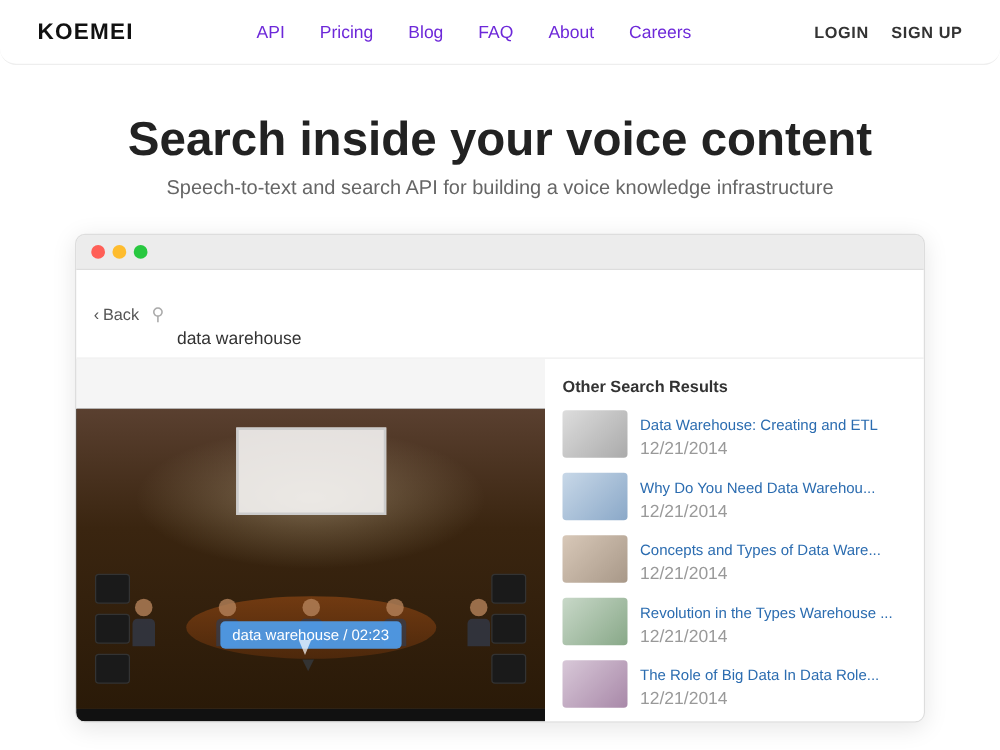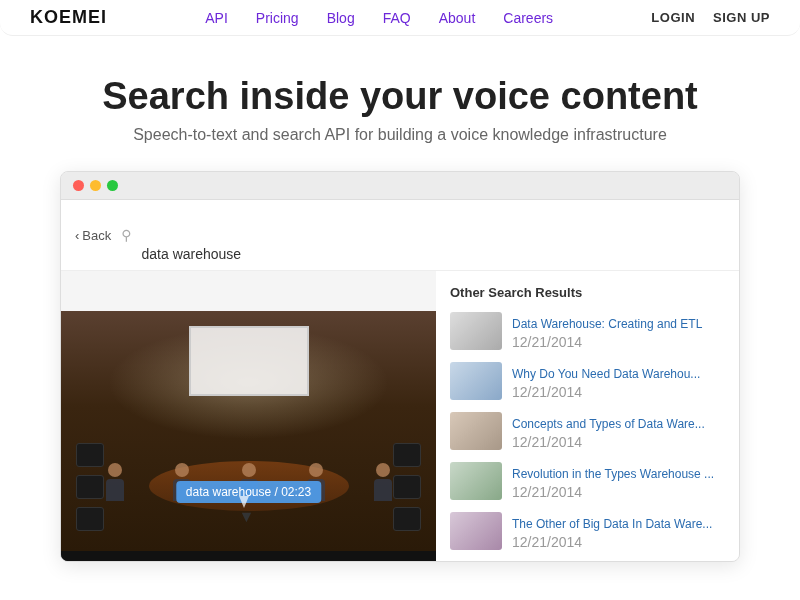--- a/index.html
+++ b/index.html
@@ -4,21 +4,21 @@
   <style>
     * { margin: 0; padding: 0; box-sizing: border-box; }
     body { font-family: -apple-system, BlinkMacSystemFont, 'Segoe UI', sans-serif; background: #fff; color: #333; width: 800px; height: 600px; overflow: hidden; }
 
     
     .navbar {
       display: flex;
       align-items: center;
       justify-content: space-between;
       padding: 0 30px;
-      height: 36px;
+      height: 52px;
       border-bottom: 1px solid #eee;
       border-radius: 13px;
     }
     .navbar-logo {
       font-weight: 800;
       font-size: 18px;
       letter-spacing: 1px;
       color: #111;
     }
     .navbar-links {
@@ -459,20 +459,20 @@
         <div class="result-thumb thumb-4"></div>
         <div class="result-info">
           <div class="result-title-text">Revolution in the Types Warehouse ...</div>
           <div class="result-date">12/21/2014</div>
         </div>
       </div>
 
       <div class="result-item">
         <div class="result-thumb thumb-5"></div>
         <div class="result-info">
-          <div class="result-title-text">The Other of Big Data In Data Ware...</div>
+          <div class="result-title-text">The Role of Big Data In Data Role...</div>
           <div class="result-date">12/21/2014</div>
         </div>
       </div>
 
     </div>
   </div>
 </div>
 
 </body></html>

